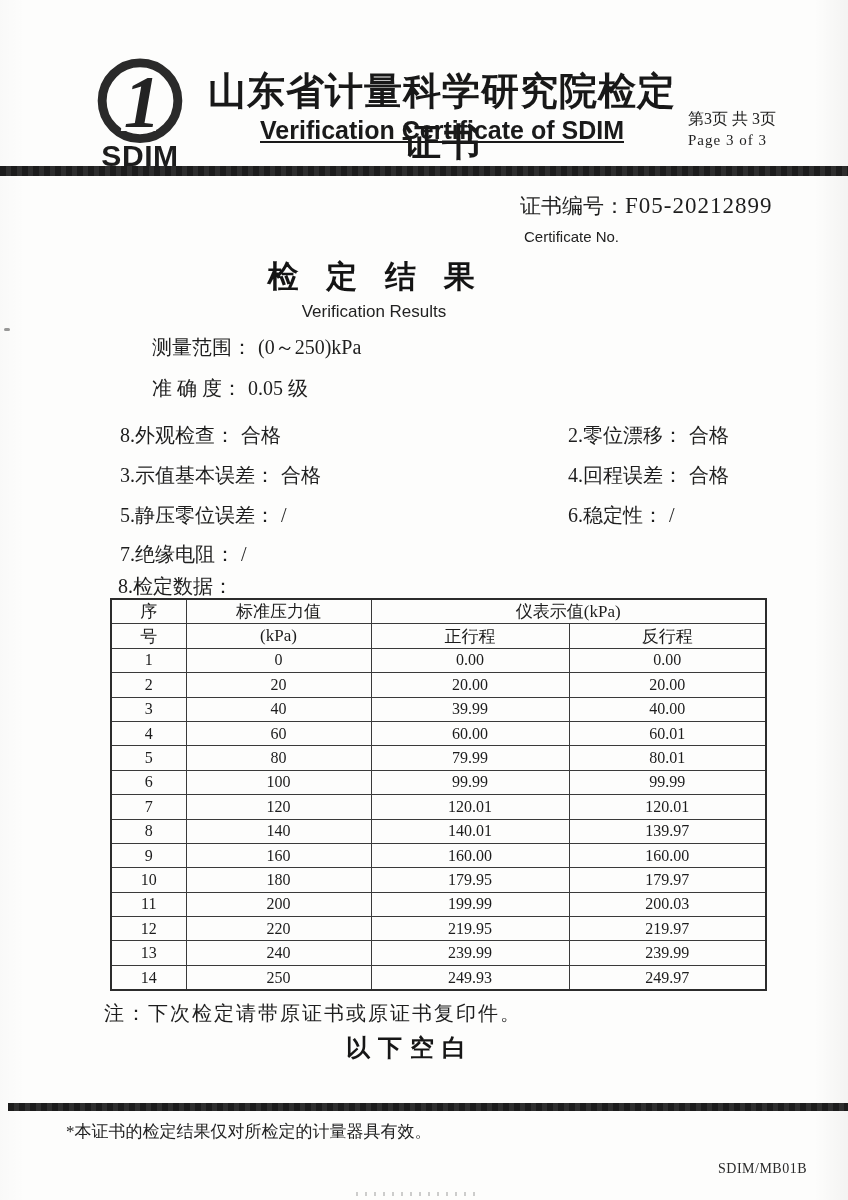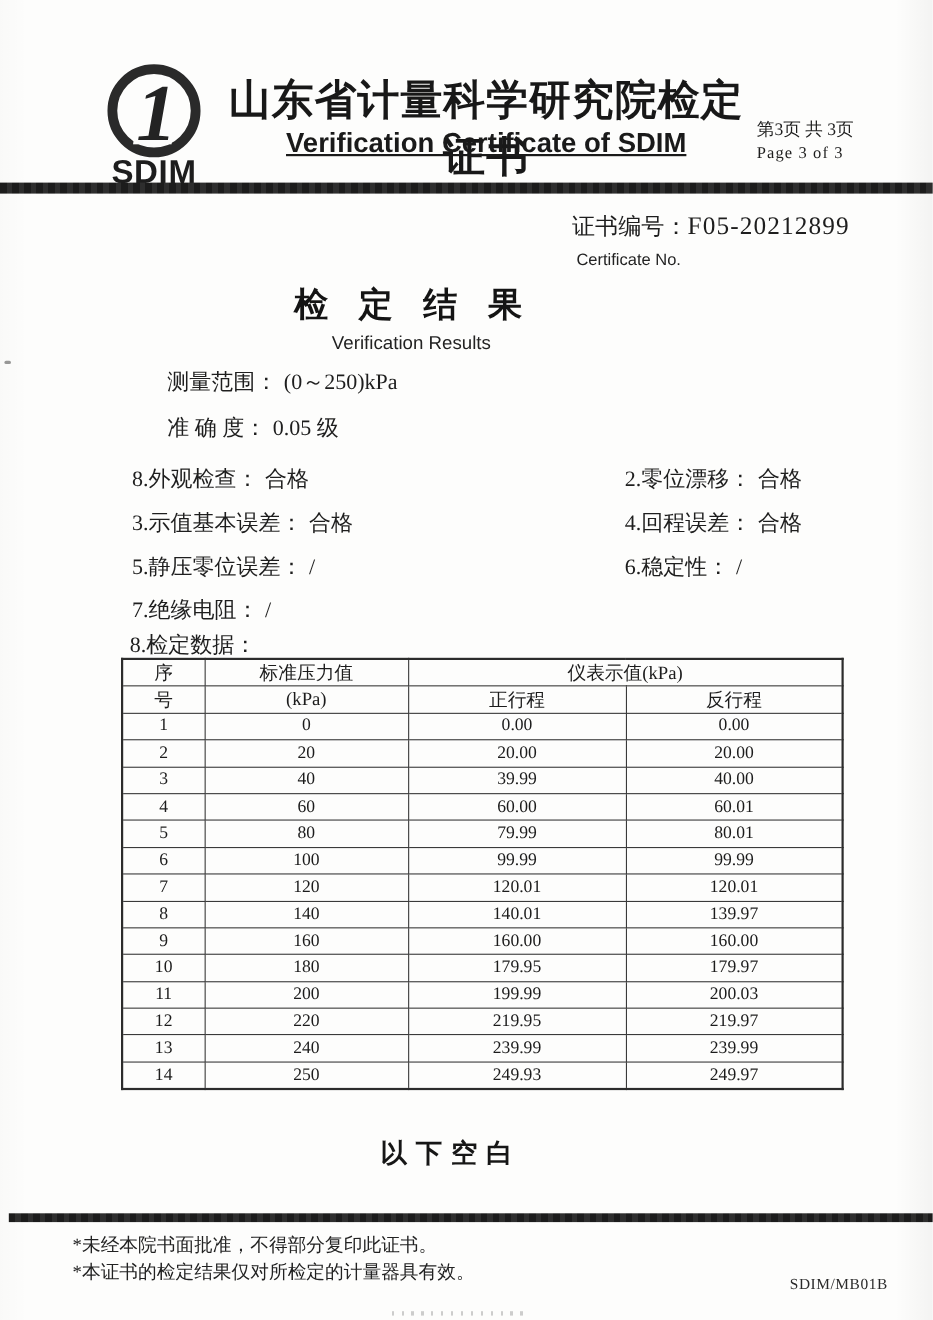--- a/index.html
+++ b/index.html
@@ -247,24 +247,24 @@
           <tr>
             <td>14</td>
             <td>250</td>
             <td>249.93</td>
             <td>249.97</td>
           </tr>
         </tbody>
     </table>
   </div>
 
+  <div class="abs note-line">注：下次检定请带原证书或原证书复印件。</div>
   <div class="abs blank-below">以下空白</div>
 
   <div class="abs rule rule-bottom"></div>
   <div class="abs footnotes">
-    <div>*未经本院书面批准，不得部分复印此证书。</div>
     <div>*本证书的检定结果仅对所检定的计量器具有效。</div>
   </div>
   <div class="abs form-code">SDIM/MB01B</div>
 
   <div class="abs scan-mark"></div>
   <div class="abs edge-speck"></div>
 </div>
 
 </body></html>

